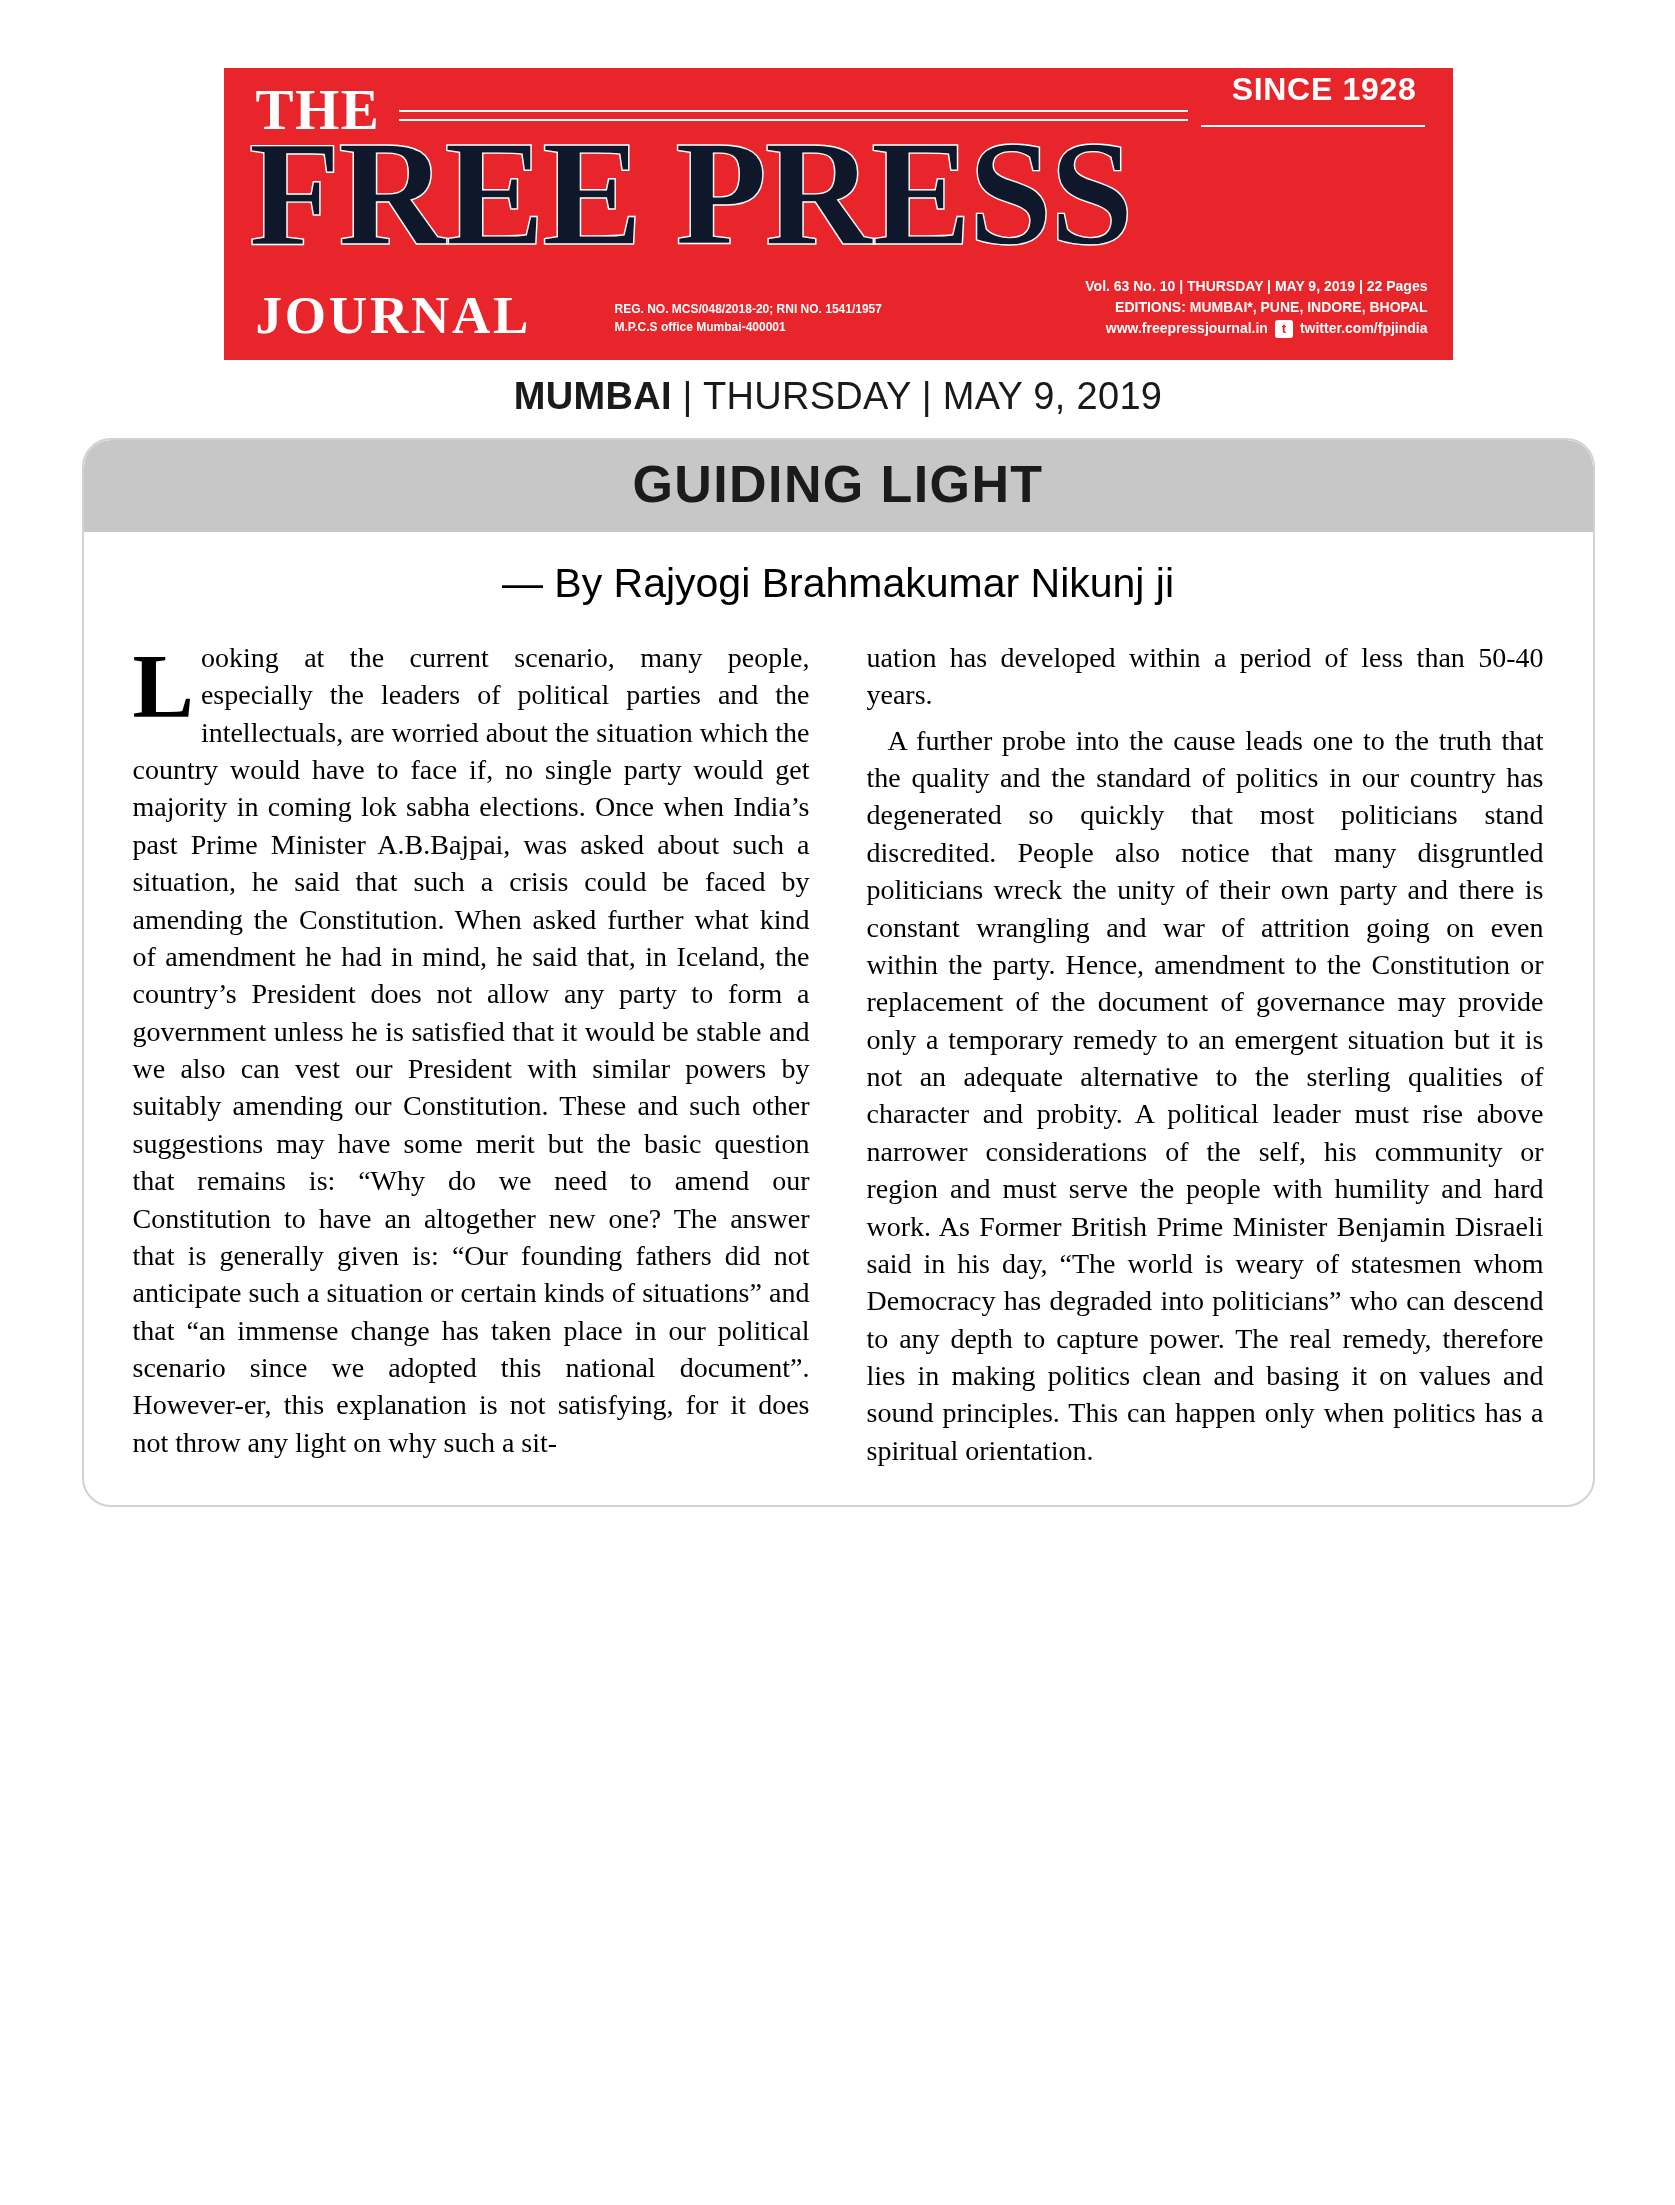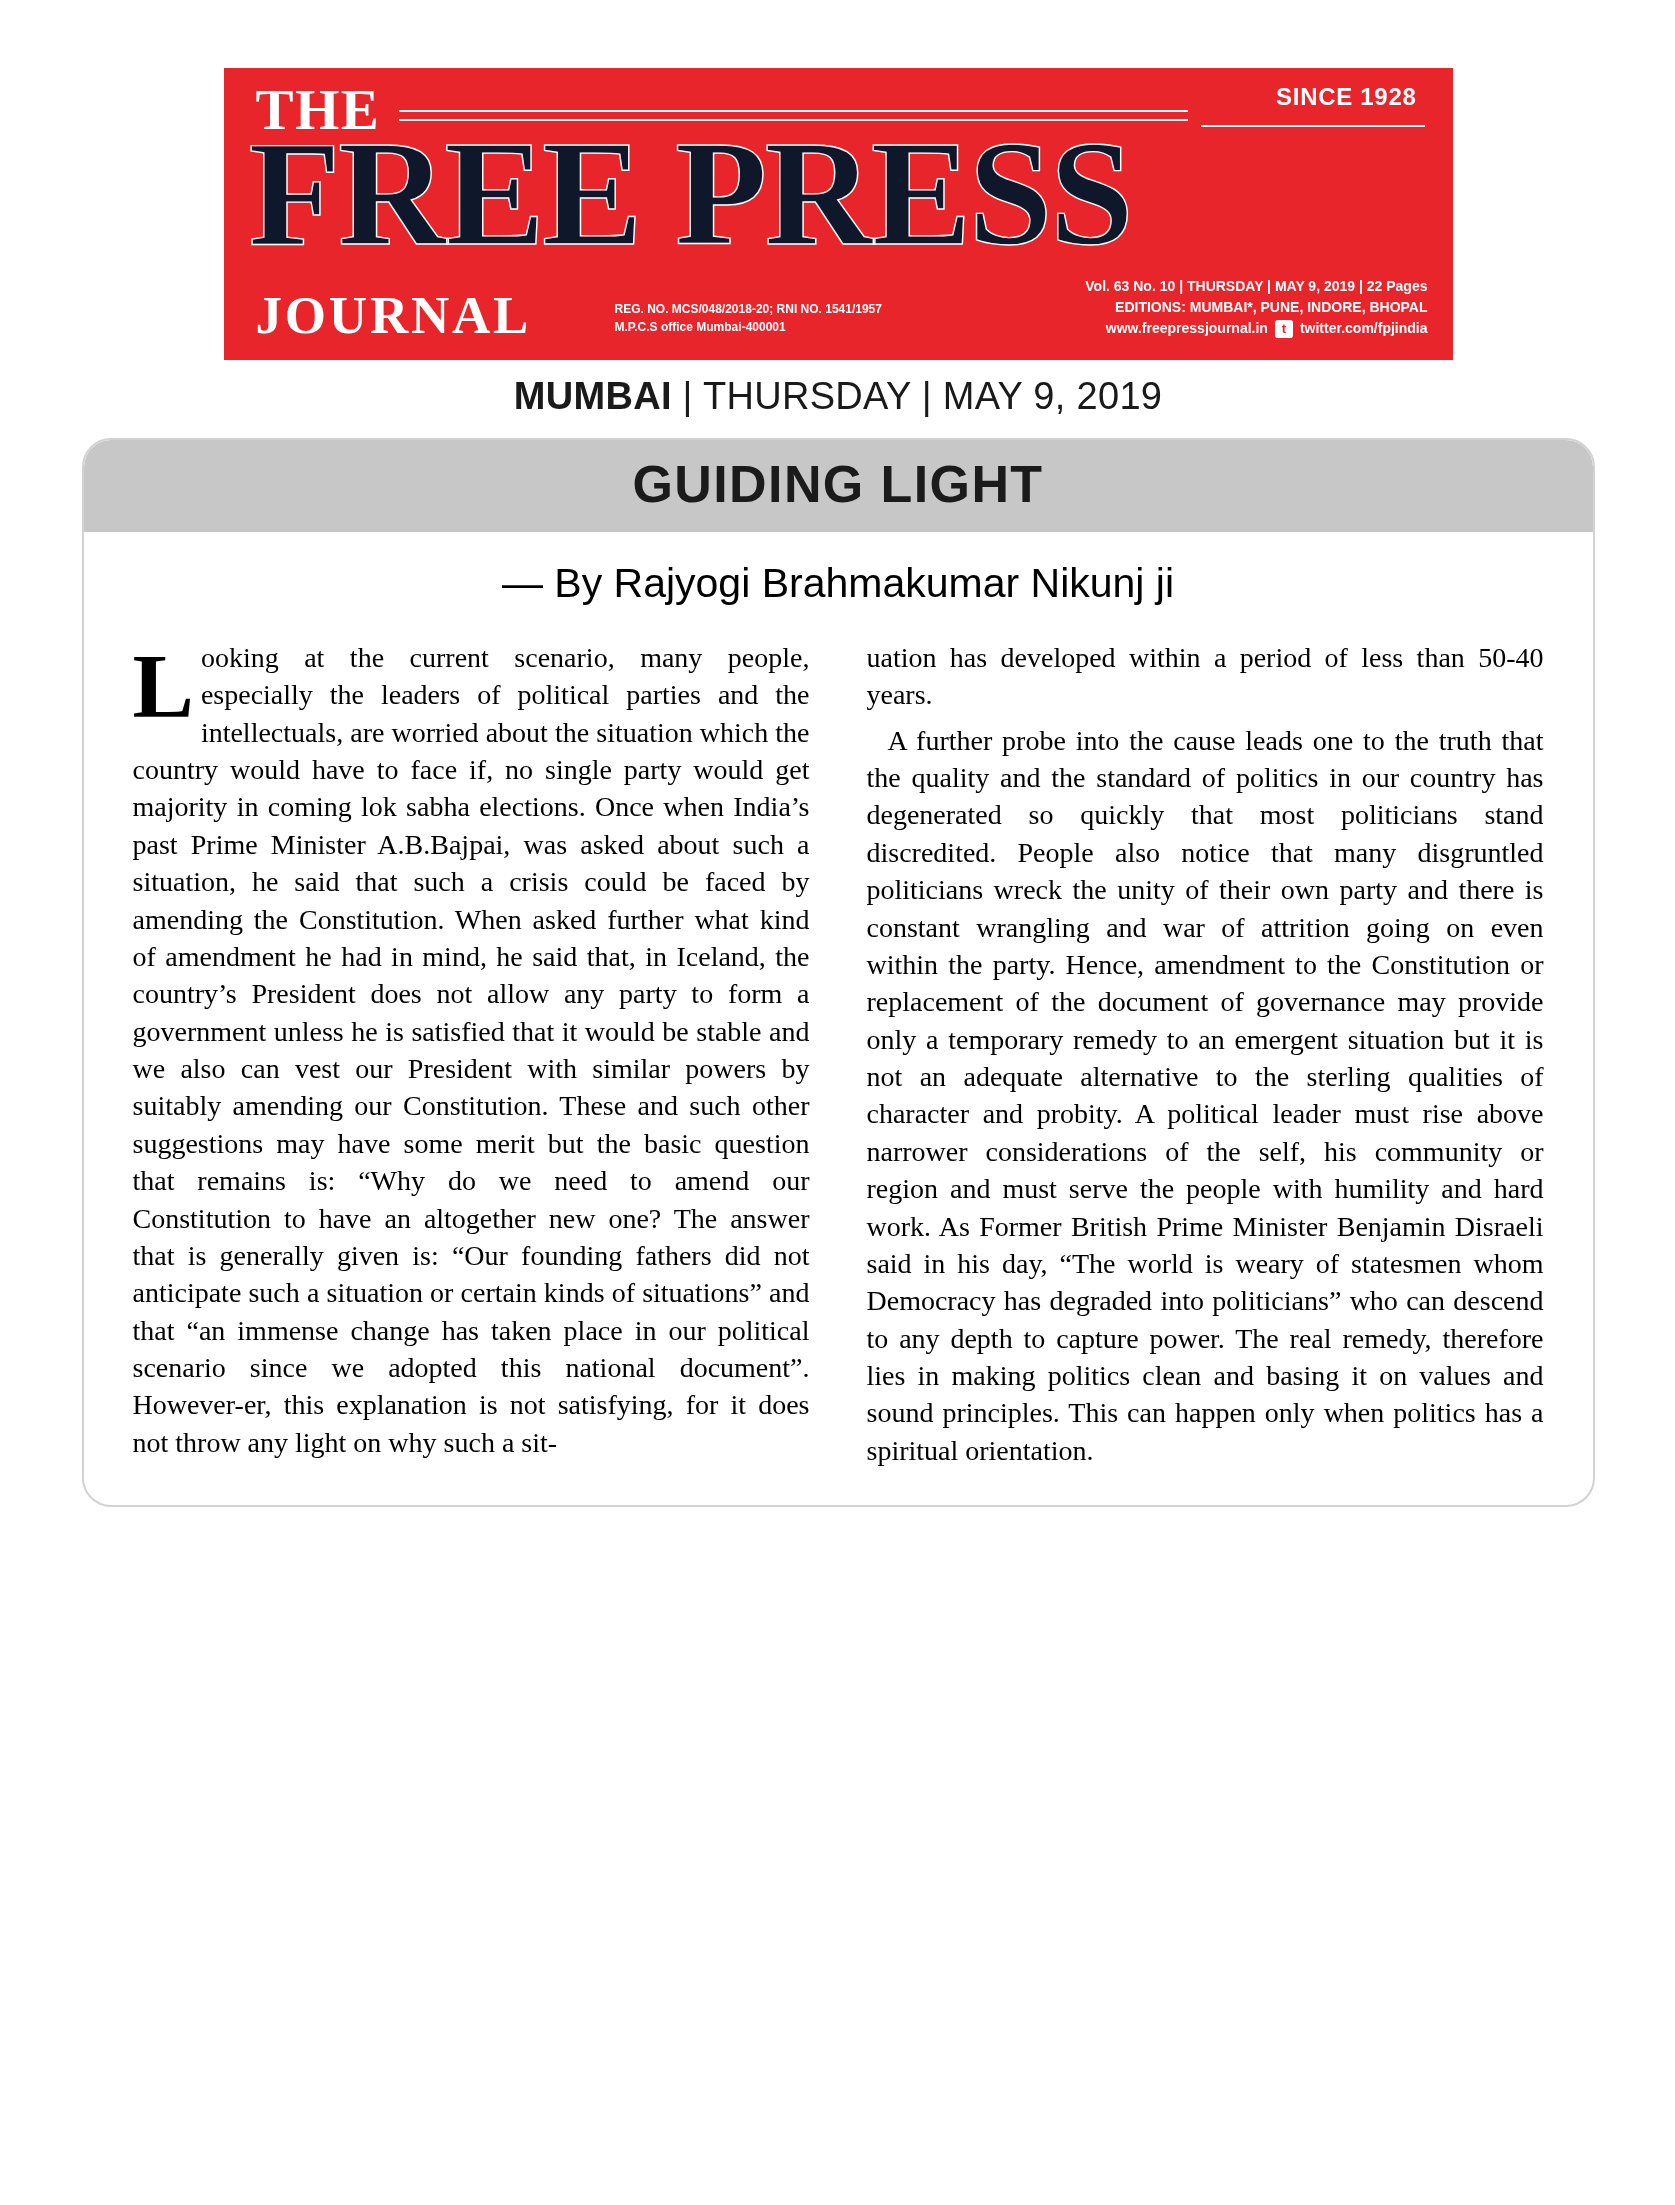--- a/index.html
+++ b/index.html
@@ -43,25 +43,25 @@
     top: 42px;
     right: 265px;
     height: 4.2px;
     border-top: 2.1px solid #ffffff;
     border-bottom: 2.1px solid #ffffff;
     height: 7px;
   }
   .mh-since {
     position: absolute;
     right: 36px;
-    top: 15px;
-    color: #ffffff;
-    font-family: "Liberation Sans", sans-serif;
-    font-weight: bold;
-    font-size: 24px;
+    top: 3px;
+    color: #ffffff;
+    font-family: "Liberation Sans", sans-serif;
+    font-weight: bold;
+    font-size: 32px;
     letter-spacing: 0.7px;
   }
   .mh-since-rule {
     position: absolute;
     right: 28px;
     top: 57px;
     width: 224px;
     border-top: 2.8px solid #ffffff;
   }
   .mh-main {

